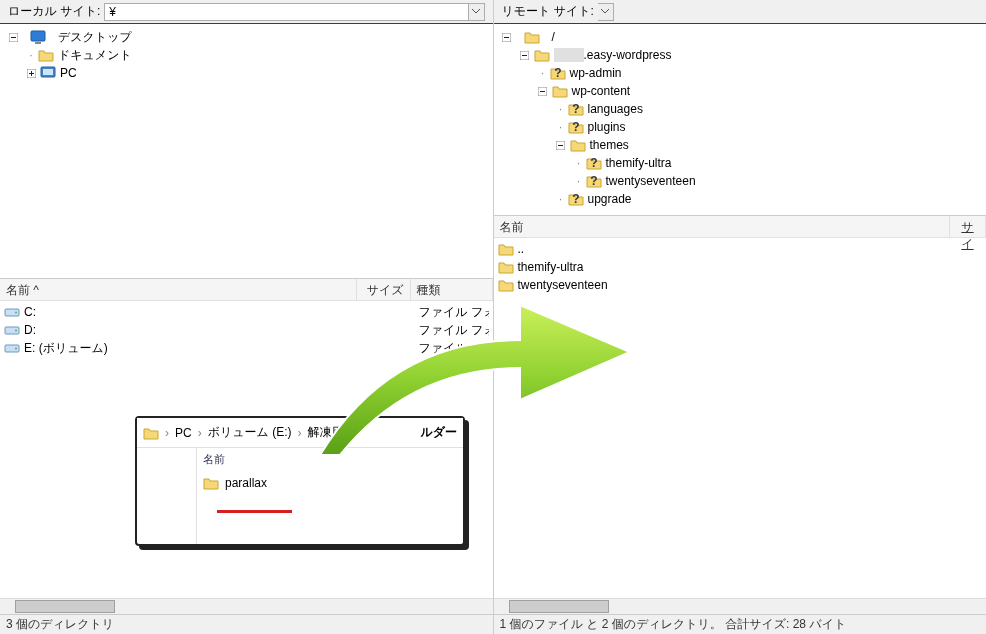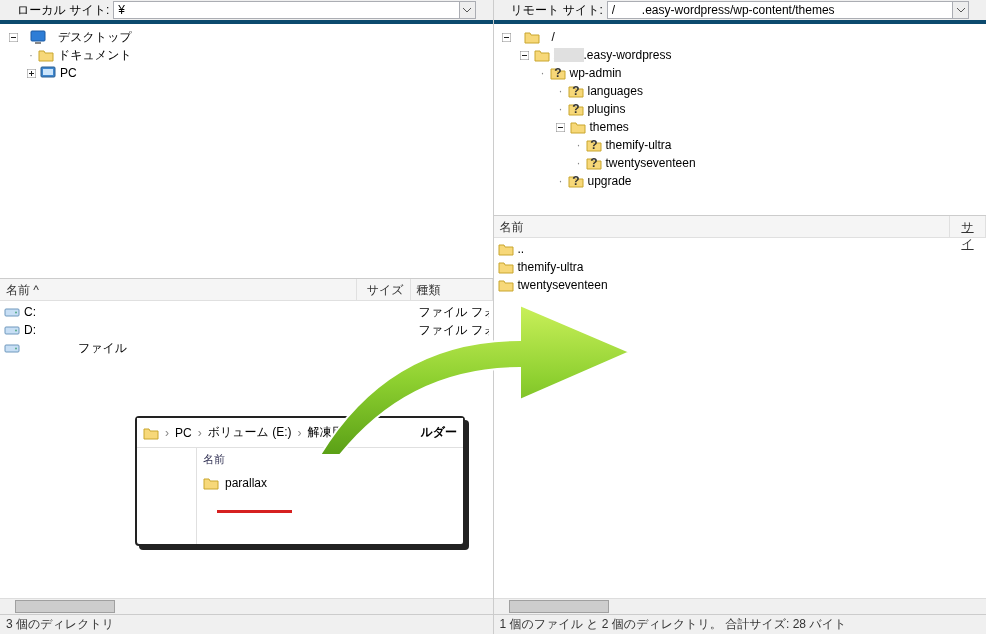--- a/index.html
+++ b/index.html
@@ -1,20 +1,20 @@
 <!DOCTYPE html>
 <html><head>
 <meta charset="utf-8">
 <style>
 * { box-sizing: border-box; margin: 0; padding: 0; font-family: "MS Gothic", "Meiryo", sans-serif; font-size: 12px; }
 body { width: 986px; height: 634px; background: #fafafa; position: relative; overflow: hidden; }
 .main { display: flex; width: 100%; height: 100%; }
 .pane { flex: 1; display: flex; flex-direction: column; border-right: 1px solid #ccc; background: #fff; }
 .pane:last-child { border-right: none; }
-.sitebar { display: flex; align-items: center; height: 24px; background: #f0f0f0; border-bottom: 4px solid #0c4a6e; padding: 0 17px; }
+.sitebar { display: flex; align-items: center; height: 24px; background: #f0f0f0; border-bottom: 1px solid #0c4a6e; padding: 0 8px; }
 .sitebar label { white-space: nowrap; margin-right: 4px; }
 .sitebar input { flex: 1; height: 18px; border: 1px solid #abadb3; background: #fff; padding: 0 4px; }
 .sitebar .dropdown-btn { width: 16px; height: 18px; background: #eee; border: 1px solid #abadb3; border-left: none; display: flex; align-items: center; justify-content: center; }
 .tree-panel { height: 255px; overflow: auto; background: #fff; border-bottom: 1px solid #ccc; padding: 4px 6px; }
 .tree-node { display: flex; align-items: center; height: 18px; cursor: default; }
 .tree-node .toggle { width: 14px; height: 14px; display: inline-flex; align-items: center; justify-content: center; margin-right: 2px; }
 .tree-node .toggle svg { width: 9px; height: 9px; }
 .tree-node .icon { width: 16px; height: 16px; margin-right: 4px; display: inline-flex; align-items: center; justify-content: center; }
 .tree-node .text { white-space: nowrap; }
 .tree-indent0 { padding-left: 0px; gap: 8px; }
@@ -140,35 +140,35 @@
           <span class="size"></span>
           <span class="type">ファイル フォル</span>
         </div>
         <div class="list-row">
           <span class="icon">
               <svg width="16" height="16">
                 <rect x="1" y="5" width="14" height="7" rx="1" fill="#c8dff5" stroke="#6f98bd"></rect>
                 <circle cx="12" cy="8.5" r="1" fill="#5a8"></circle>
               </svg>
             </span>
+          <span class="name">E: (ボリューム)</span>
           <span class="size"></span>
           <span class="type">ファイル</span>
         </div>
       </div>
     </div>
     <div class="scrollbar-horiz">
         <div class="thumb"></div>
       </div>
     <div class="statusbar">3 個のディレクトリ</div>
   </div>
 
   <div class="pane">
     <div class="sitebar">
       <label>リモート サイト:</label>
-      <input type="text" value="/        .easy-wordpress/wp-content/themes" style="">
       <div class="dropdown-btn">
         <svg width="8" height="5">
             <path d="M0 0 L4 4 L8 0" fill="none" stroke="#555"></path>
           </svg>
       </div>
     </div>
     <div class="tree-panel" style="height:192px;">
       <div class="tree-node tree-indent0">
         <span class="toggle">
             <svg>
@@ -199,20 +199,34 @@
       </div>
       <div class="tree-node tree-indent2">
         <span class="tree-dots">·</span>
         <span class="icon">
             <svg width="16" height="16">
               <path d="M1 4 L6 4 L7 6 L15 6 L15 14 L1 14 Z" fill="#f7d879" stroke="#c9a62f"></path>
               <text x="8" y="12" text-anchor="middle" font-size="9" font-weight="bold" fill="#333">?</text>
             </svg>
           </span>
         <span class="text">wp-admin</span>
+      </div>
+      <div class="tree-node tree-indent2">
+        <span class="toggle">
+            <svg>
+              <rect x="0" y="0" width="9" height="9" fill="#fff" stroke="#888"></rect>
+              <line x1="2" y1="4.5" x2="7" y2="4.5" stroke="#222"></line>
+            </svg>
+          </span>
+        <span class="icon">
+            <svg width="16" height="16">
+              <path d="M1 4 L6 4 L7 6 L15 6 L15 14 L1 14 Z" fill="#f7d879" stroke="#c9a62f"></path>
+            </svg>
+          </span>
+        <span class="text">wp-content</span>
       </div>
       <div class="tree-node tree-indent3">
         <span class="tree-dots">·</span>
         <span class="icon">
             <svg width="16" height="16">
               <path d="M1 4 L6 4 L7 6 L15 6 L15 14 L1 14 Z" fill="#f7d879" stroke="#c9a62f"></path>
               <text x="8" y="12" text-anchor="middle" font-size="9" font-weight="bold" fill="#333">?</text>
             </svg>
           </span>
         <span class="text">languages</span>

